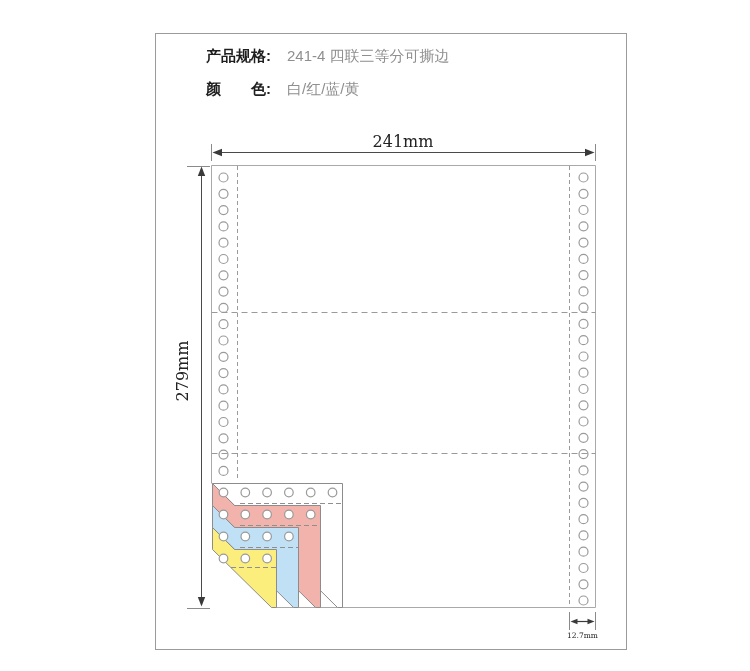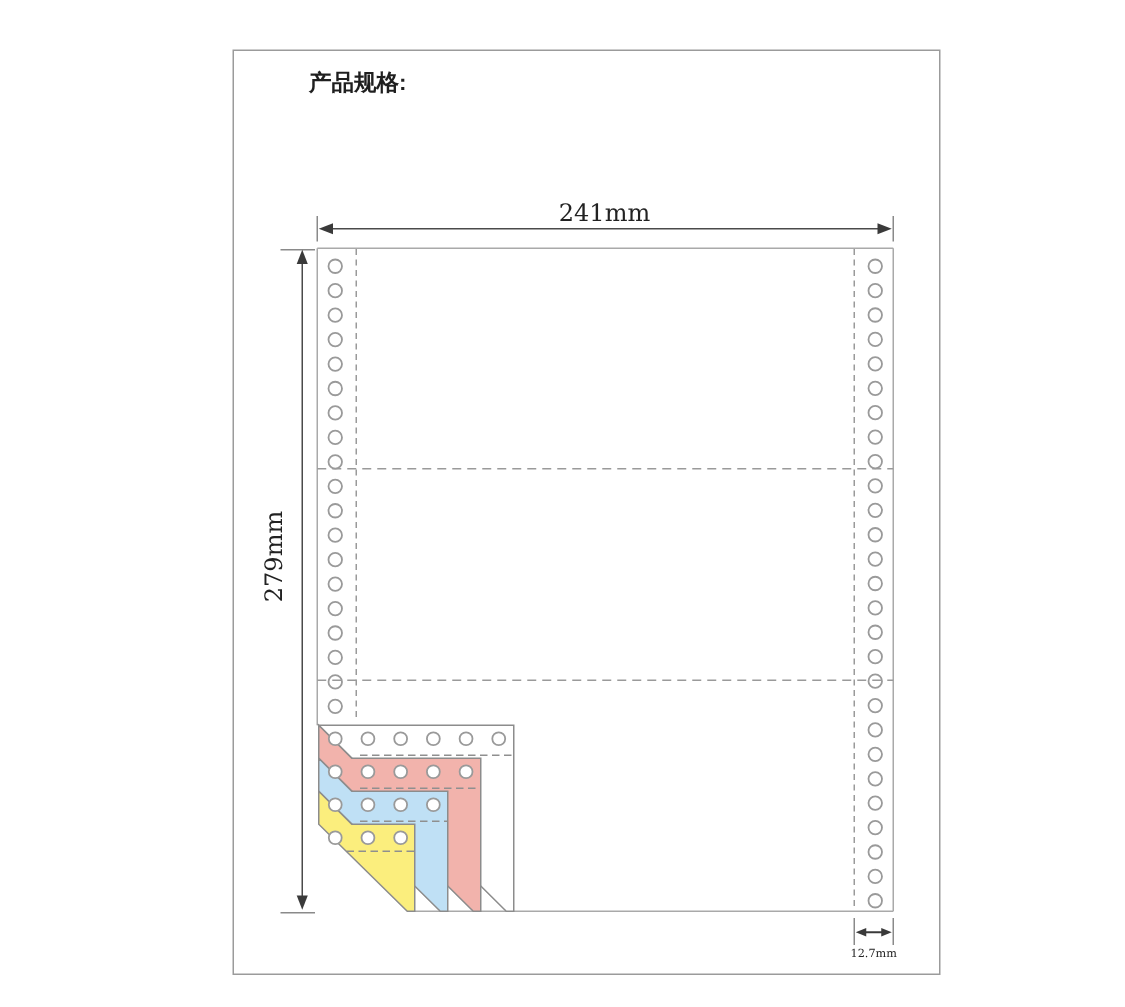--- a/index.html
+++ b/index.html
@@ -38,20 +38,25 @@
   }
 </style>
 </head>
 <body>
 
 <div class="canvas">
 
   <div class="spec-block">
     <div class="spec-row">
       <span class="spec-label">产品规格:</span>
+      <span class="spec-value">241-4 四联三等分可撕边</span>
+    </div>
+    <div class="spec-row">
+      <span class="spec-label">颜　　色:</span>
+      <span class="spec-value">白/红/蓝/黄</span>
     </div>
   </div>
 
   <svg width="750" height="671" viewBox="0 0 750 671">
 
     <rect x="155.5" y="33.5" width="471" height="616" fill="none" stroke="#9b9b9b" stroke-width="1"></rect>
 
     <g stroke="#a9a9a9" stroke-width="1" fill="none">
       <path d="M211.5,165.5 H595.5"></path>
       <path d="M595.5,165.5 V607.5"></path>

